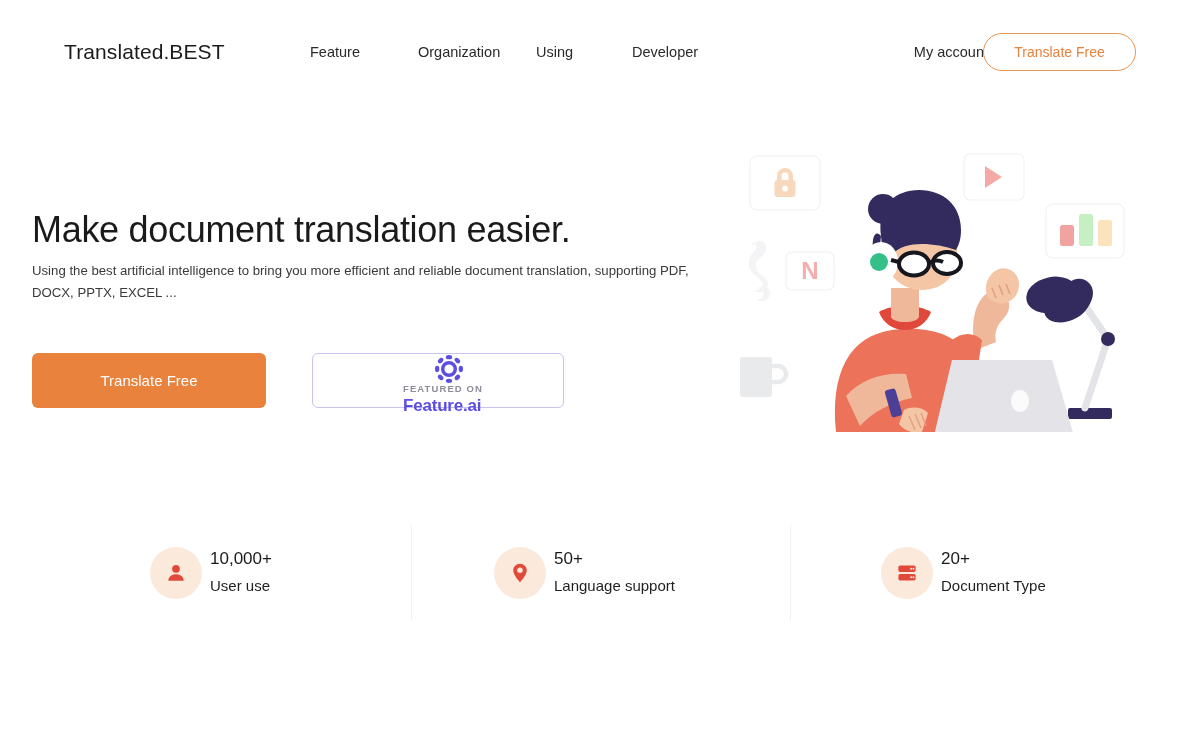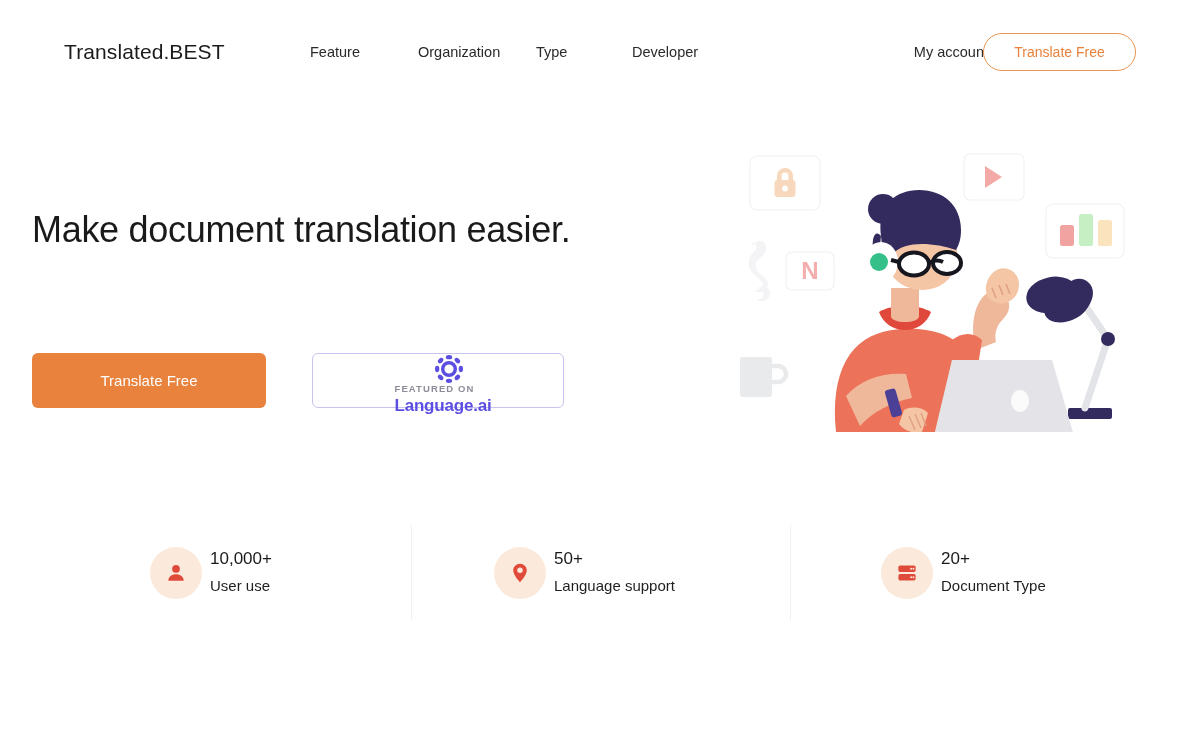--- a/index.html
+++ b/index.html
@@ -111,49 +111,50 @@
 <body>
 
 <div class="page">
 
   <div class="header">
     <div class="logo">Translated.BEST</div>
 
     <div class="nav">
       <div class="nav-item">Feature</div>
       <div class="nav-item">Organization</div>
-      <div class="nav-item">Type</div>
+      <div class="nav-item">Using</div>
       <div class="nav-item">Developer</div>
     </div>
 
     <div class="my-account">My account</div>
     <div class="header-cta">Translate Free</div>
   </div>
 
   <h1 class="hero-title">Make document translation easier.</h1>
+  <p class="hero-desc">Using the best artificial intelligence to bring you more efficient and reliable document translation, supporting PDF, DOCX, PPTX, EXCEL ...</p>
 
   <div class="cta-primary">Translate Free</div>
 
   <div class="toolify">
     <svg class="toolify-logo" viewBox="0 0 40 40">
       <g fill="#5b4ee0">
         <circle cx="20" cy="20" r="8.4" fill="none" stroke="#5b4ee0" stroke-width="4.6"></circle>
         <ellipse cx="20" cy="4.2" rx="4.2" ry="2.9"></ellipse>
         <ellipse cx="31.2" cy="8.8" rx="4.2" ry="2.9" transform="rotate(45 31.2 8.8)"></ellipse>
         <ellipse cx="35.8" cy="20" rx="2.9" ry="4.2"></ellipse>
         <ellipse cx="31.2" cy="31.2" rx="4.2" ry="2.9" transform="rotate(-45 31.2 31.2)"></ellipse>
         <ellipse cx="20" cy="35.8" rx="4.2" ry="2.9"></ellipse>
         <ellipse cx="8.8" cy="31.2" rx="4.2" ry="2.9" transform="rotate(45 8.8 31.2)"></ellipse>
         <ellipse cx="4.2" cy="20" rx="2.9" ry="4.2"></ellipse>
         <ellipse cx="8.8" cy="8.8" rx="4.2" ry="2.9" transform="rotate(-45 8.8 8.8)"></ellipse>
       </g>
     </svg>
     <div class="toolify-text">
       <div class="toolify-featured">FEATURED ON</div>
-      <div class="toolify-name">Language.ai</div>
+      <div class="toolify-name">Feature.ai</div>
     </div>
     <svg class="toolify-star" width="22" height="22" viewBox="0 0 24 24">
       <path d="M12 1.8l3.2 6.6 7.2 1-5.2 5.1 1.3 7.2-6.5-3.4-6.5 3.4 1.3-7.2L1.6 9.4l7.2-1z" fill="#5b4ee0"></path>
     </svg>
   </div>
 
   <svg class="illustration" viewBox="0 0 472 306">
     <defs>
       <clipPath id="bodyclip">
           <rect x="0" y="0" width="472" height="296"></rect>

